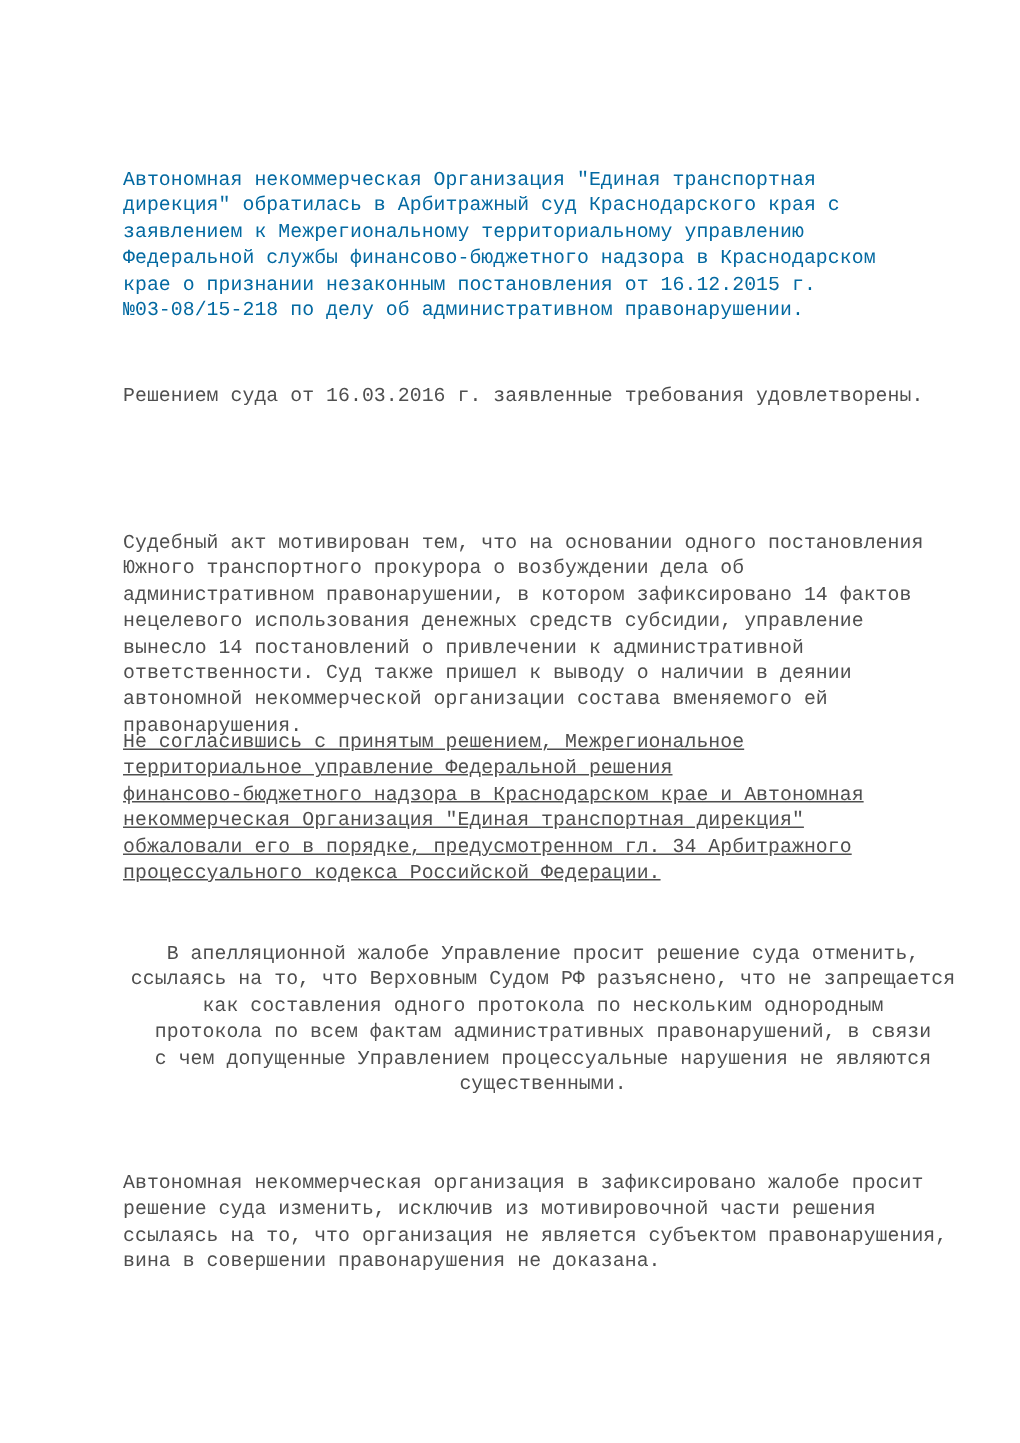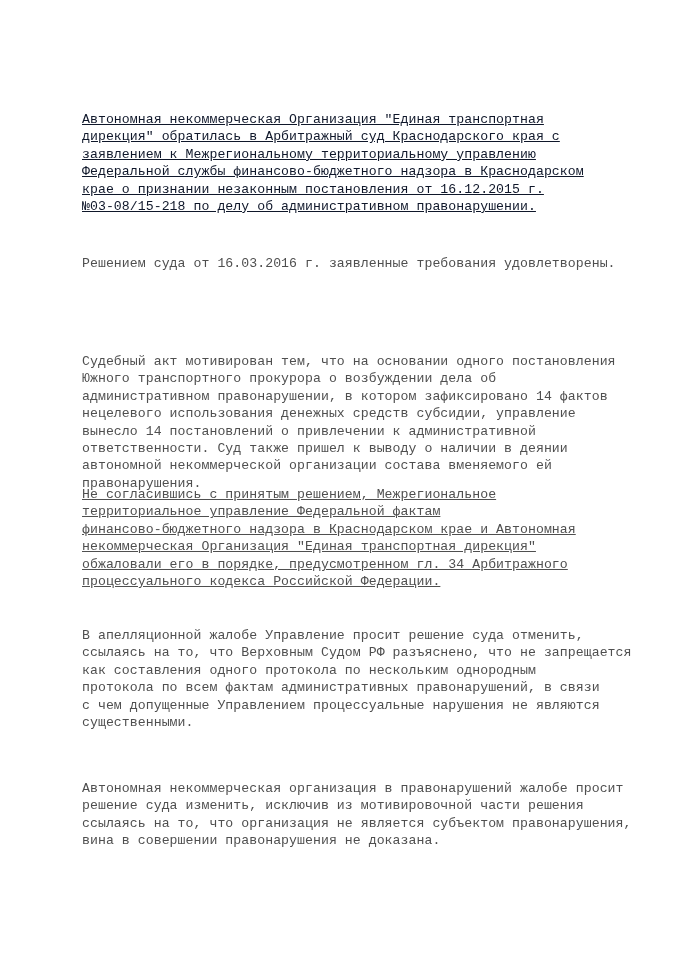--- a/index.html
+++ b/index.html
@@ -15,28 +15,28 @@
       font-size: 13.2px;
       line-height: 17.4px;
       letter-spacing: 0.05px;
       white-space: nowrap;
     }
     .line { display: block; height: 17.4px; }
     #p1 { top: 111px; }
     #p2 { top: 255px; }
     #p3 { top: 316px; }
     #p4 { top: 486px; text-decoration: underline; }
-    #p5 { top: 627px; }
+    #p5 { top: 627px; text-align: center; }
     #p6 { top: 780px; }
   </style>
 </head>
 <body style="background: rgb(255, 255, 255);">
 
 <div class="page">
-  <p class="para" id="p1" style="color: #0f172a; text-decoration: underline;">
+  <p class="para" id="p1" style="color: #0369a1;">
     <span class="line">Автономная некоммерческая Организация "Единая транспортная</span>
     <span class="line">дирекция" обратилась в Арбитражный суд Краснодарского края с</span>
     <span class="line">заявлением к Межрегиональному территориальному управлению</span>
     <span class="line">Федеральной службы финансово-бюджетного надзора в Краснодарском</span>
     <span class="line">крае о признании незаконным постановления от 16.12.2015 г.</span>
     <span class="line">№03-08/15-218 по делу об административном правонарушении.</span>
   </p>
 
   <p class="para" id="p2" style="color: rgb(79, 79, 79);">
     <span class="line">Решением суда от 16.03.2016 г. заявленные требования удовлетворены.</span>
@@ -48,35 +48,35 @@
     <span class="line">административном правонарушении, в котором зафиксировано 14 фактов</span>
     <span class="line">нецелевого использования денежных средств субсидии, управление</span>
     <span class="line">вынесло 14 постановлений о привлечении к административной</span>
     <span class="line">ответственности. Суд также пришел к выводу о наличии в деянии</span>
     <span class="line">автономной некоммерческой организации состава вменяемого ей</span>
     <span class="line">правонарушения.</span>
   </p>
 
   <p class="para" id="p4" style="color: rgb(79, 79, 79);">
     <span class="line">Не согласившись с принятым решением, Межрегиональное</span>
-    <span class="line">территориальное управление Федеральной фактам</span>
+    <span class="line">территориальное управление Федеральной решения</span>
     <span class="line">финансово-бюджетного надзора в Краснодарском крае и  Автономная</span>
     <span class="line">некоммерческая Организация "Единая транспортная дирекция"</span>
     <span class="line">обжаловали его в порядке, предусмотренном гл. 34 Арбитражного</span>
     <span class="line">процессуального кодекса Российской Федерации.</span>
   </p>
 
   <p class="para" id="p5" style="color: rgb(79, 79, 79);">
     <span class="line">В апелляционной жалобе  Управление просит решение суда отменить,</span>
     <span class="line">ссылаясь на то, что Верховным Судом РФ разъяснено, что не запрещается</span>
     <span class="line">как составления одного протокола по нескольким однородным</span>
     <span class="line">протокола по всем фактам административных правонарушений, в связи</span>
     <span class="line">с чем допущенные Управлением процессуальные нарушения не являются</span>
     <span class="line">существенными.</span>
   </p>
 
   <p class="para" id="p6" style="color: rgb(79, 79, 79);">
-    <span class="line">Автономная некоммерческая организация в правонарушений жалобе просит</span>
+    <span class="line">Автономная некоммерческая организация в зафиксировано жалобе просит</span>
     <span class="line">решение суда изменить, исключив из мотивировочной части решения</span>
     <span class="line">ссылаясь на то, что организация не является субъектом правонарушения,</span>
     <span class="line">вина в совершении правонарушения не доказана.</span>
   </p>
 </div>
 
 </body></html>

